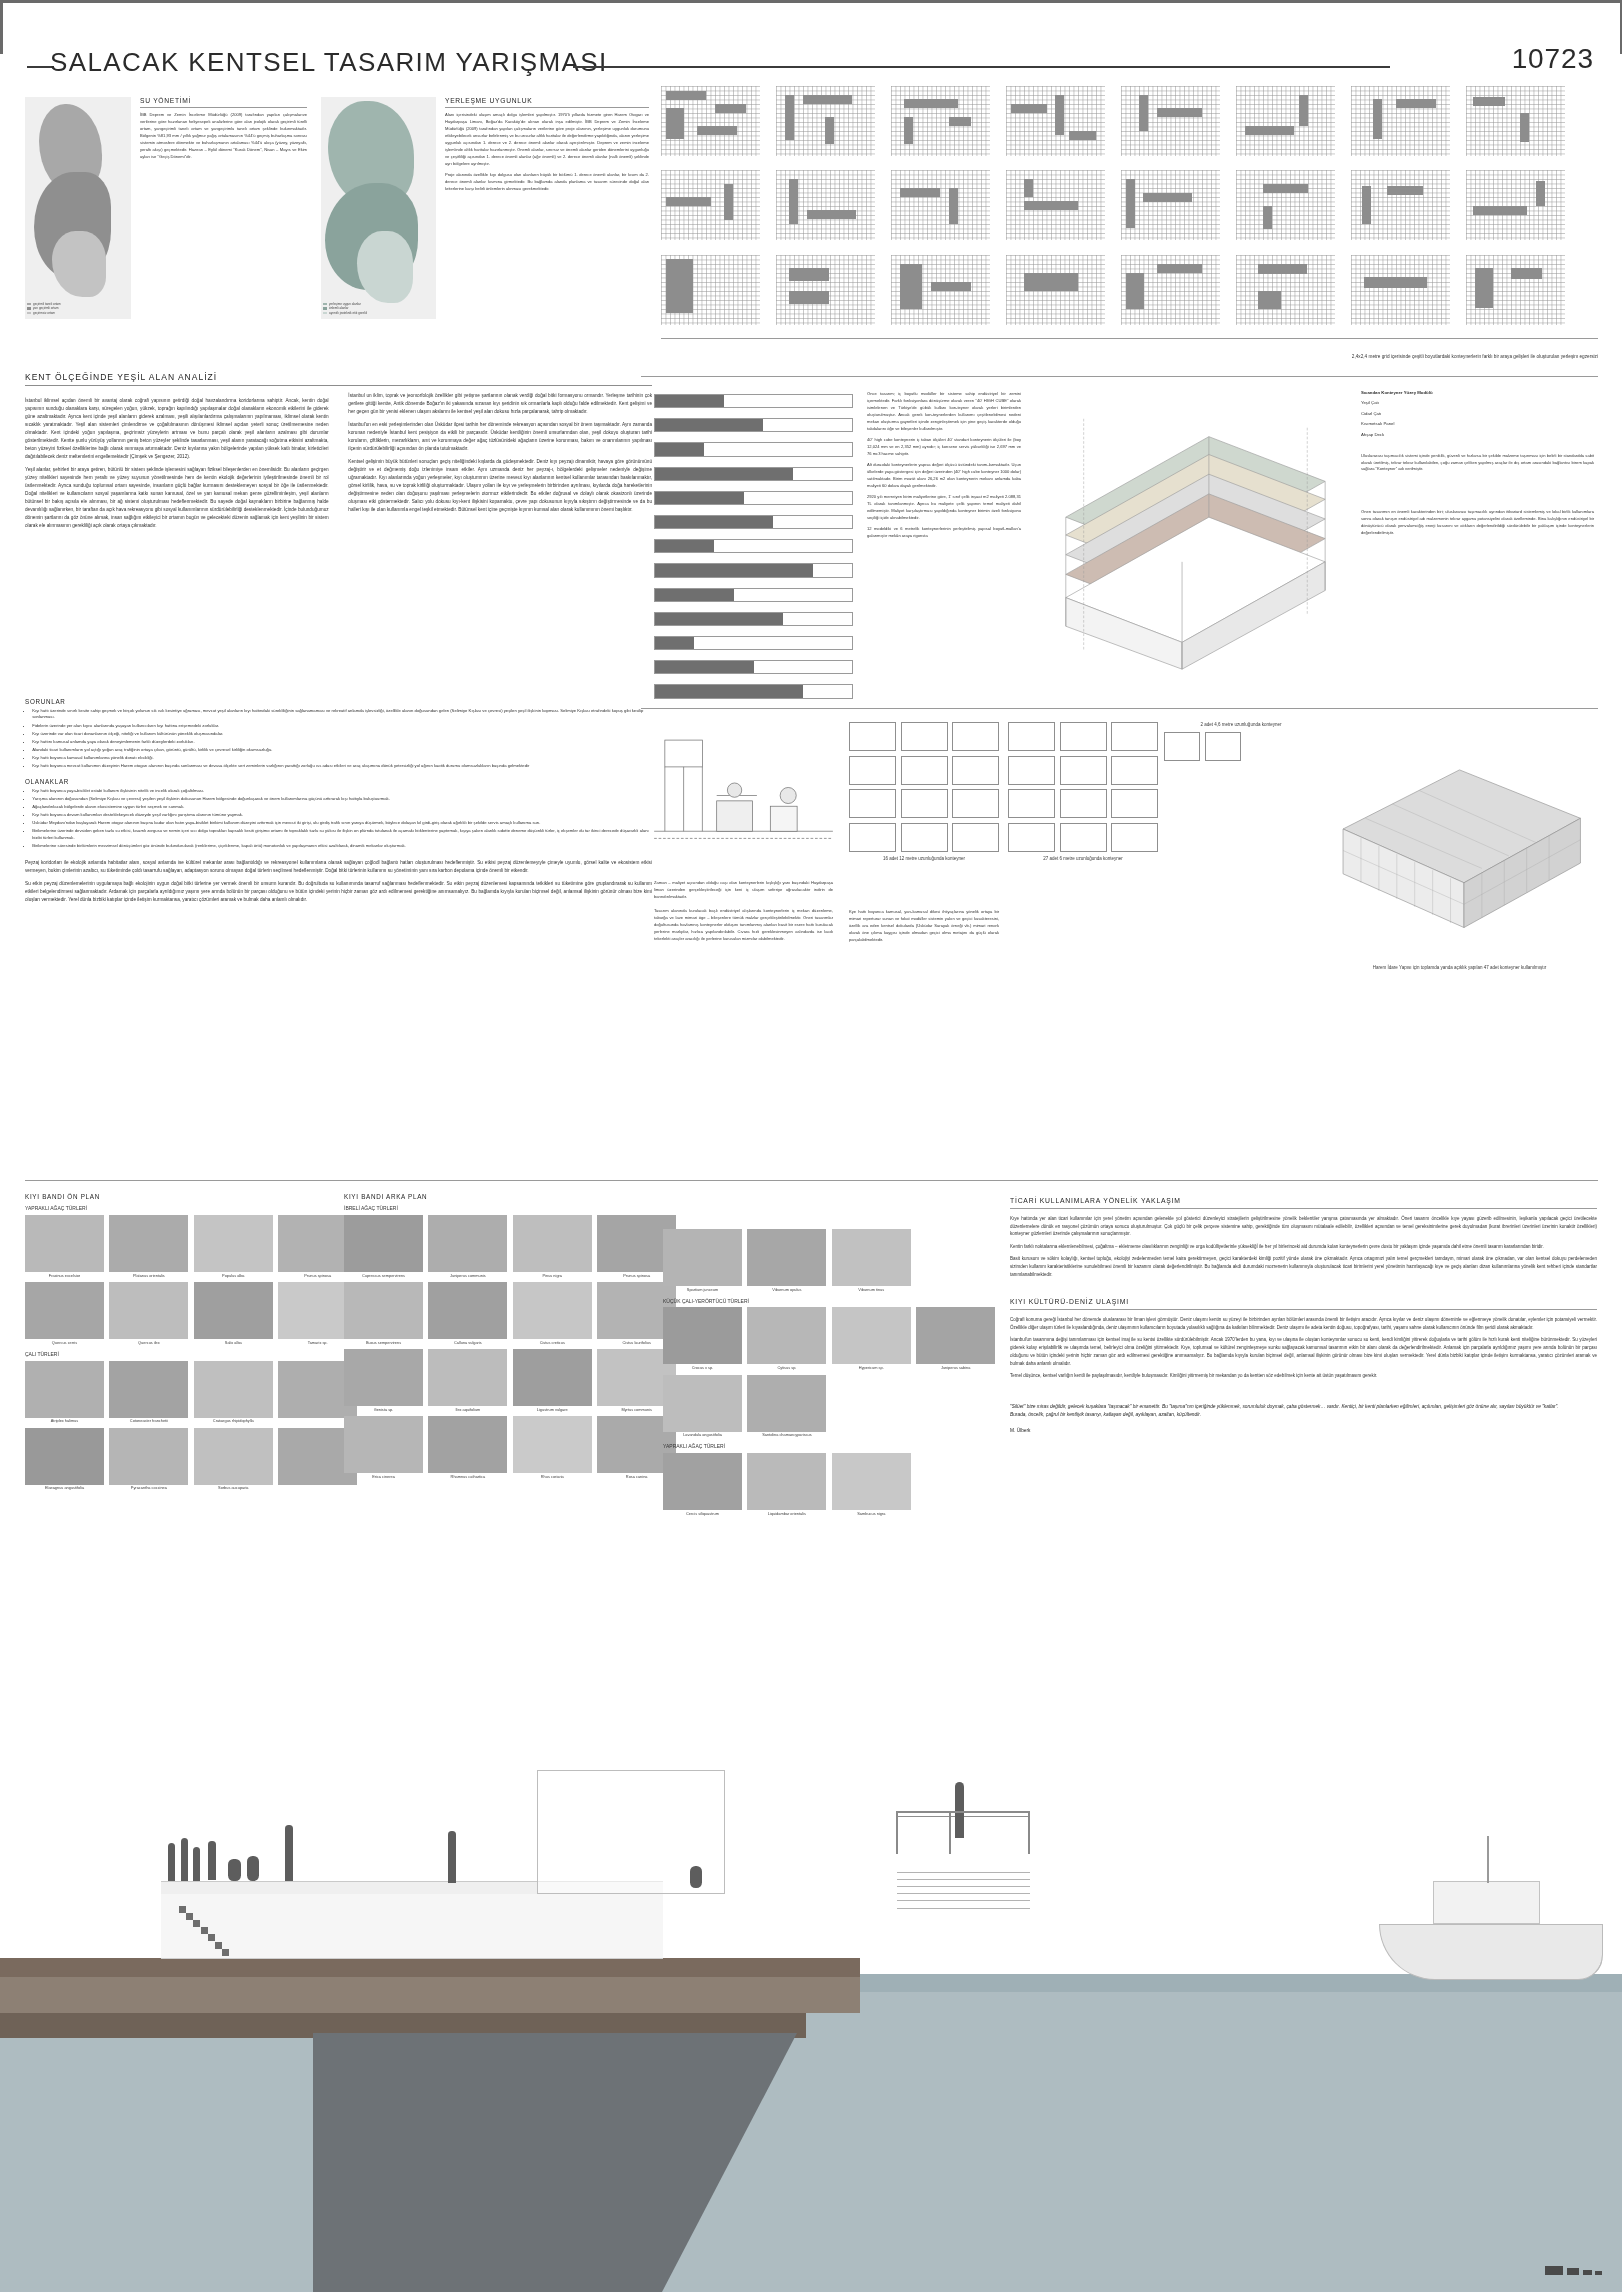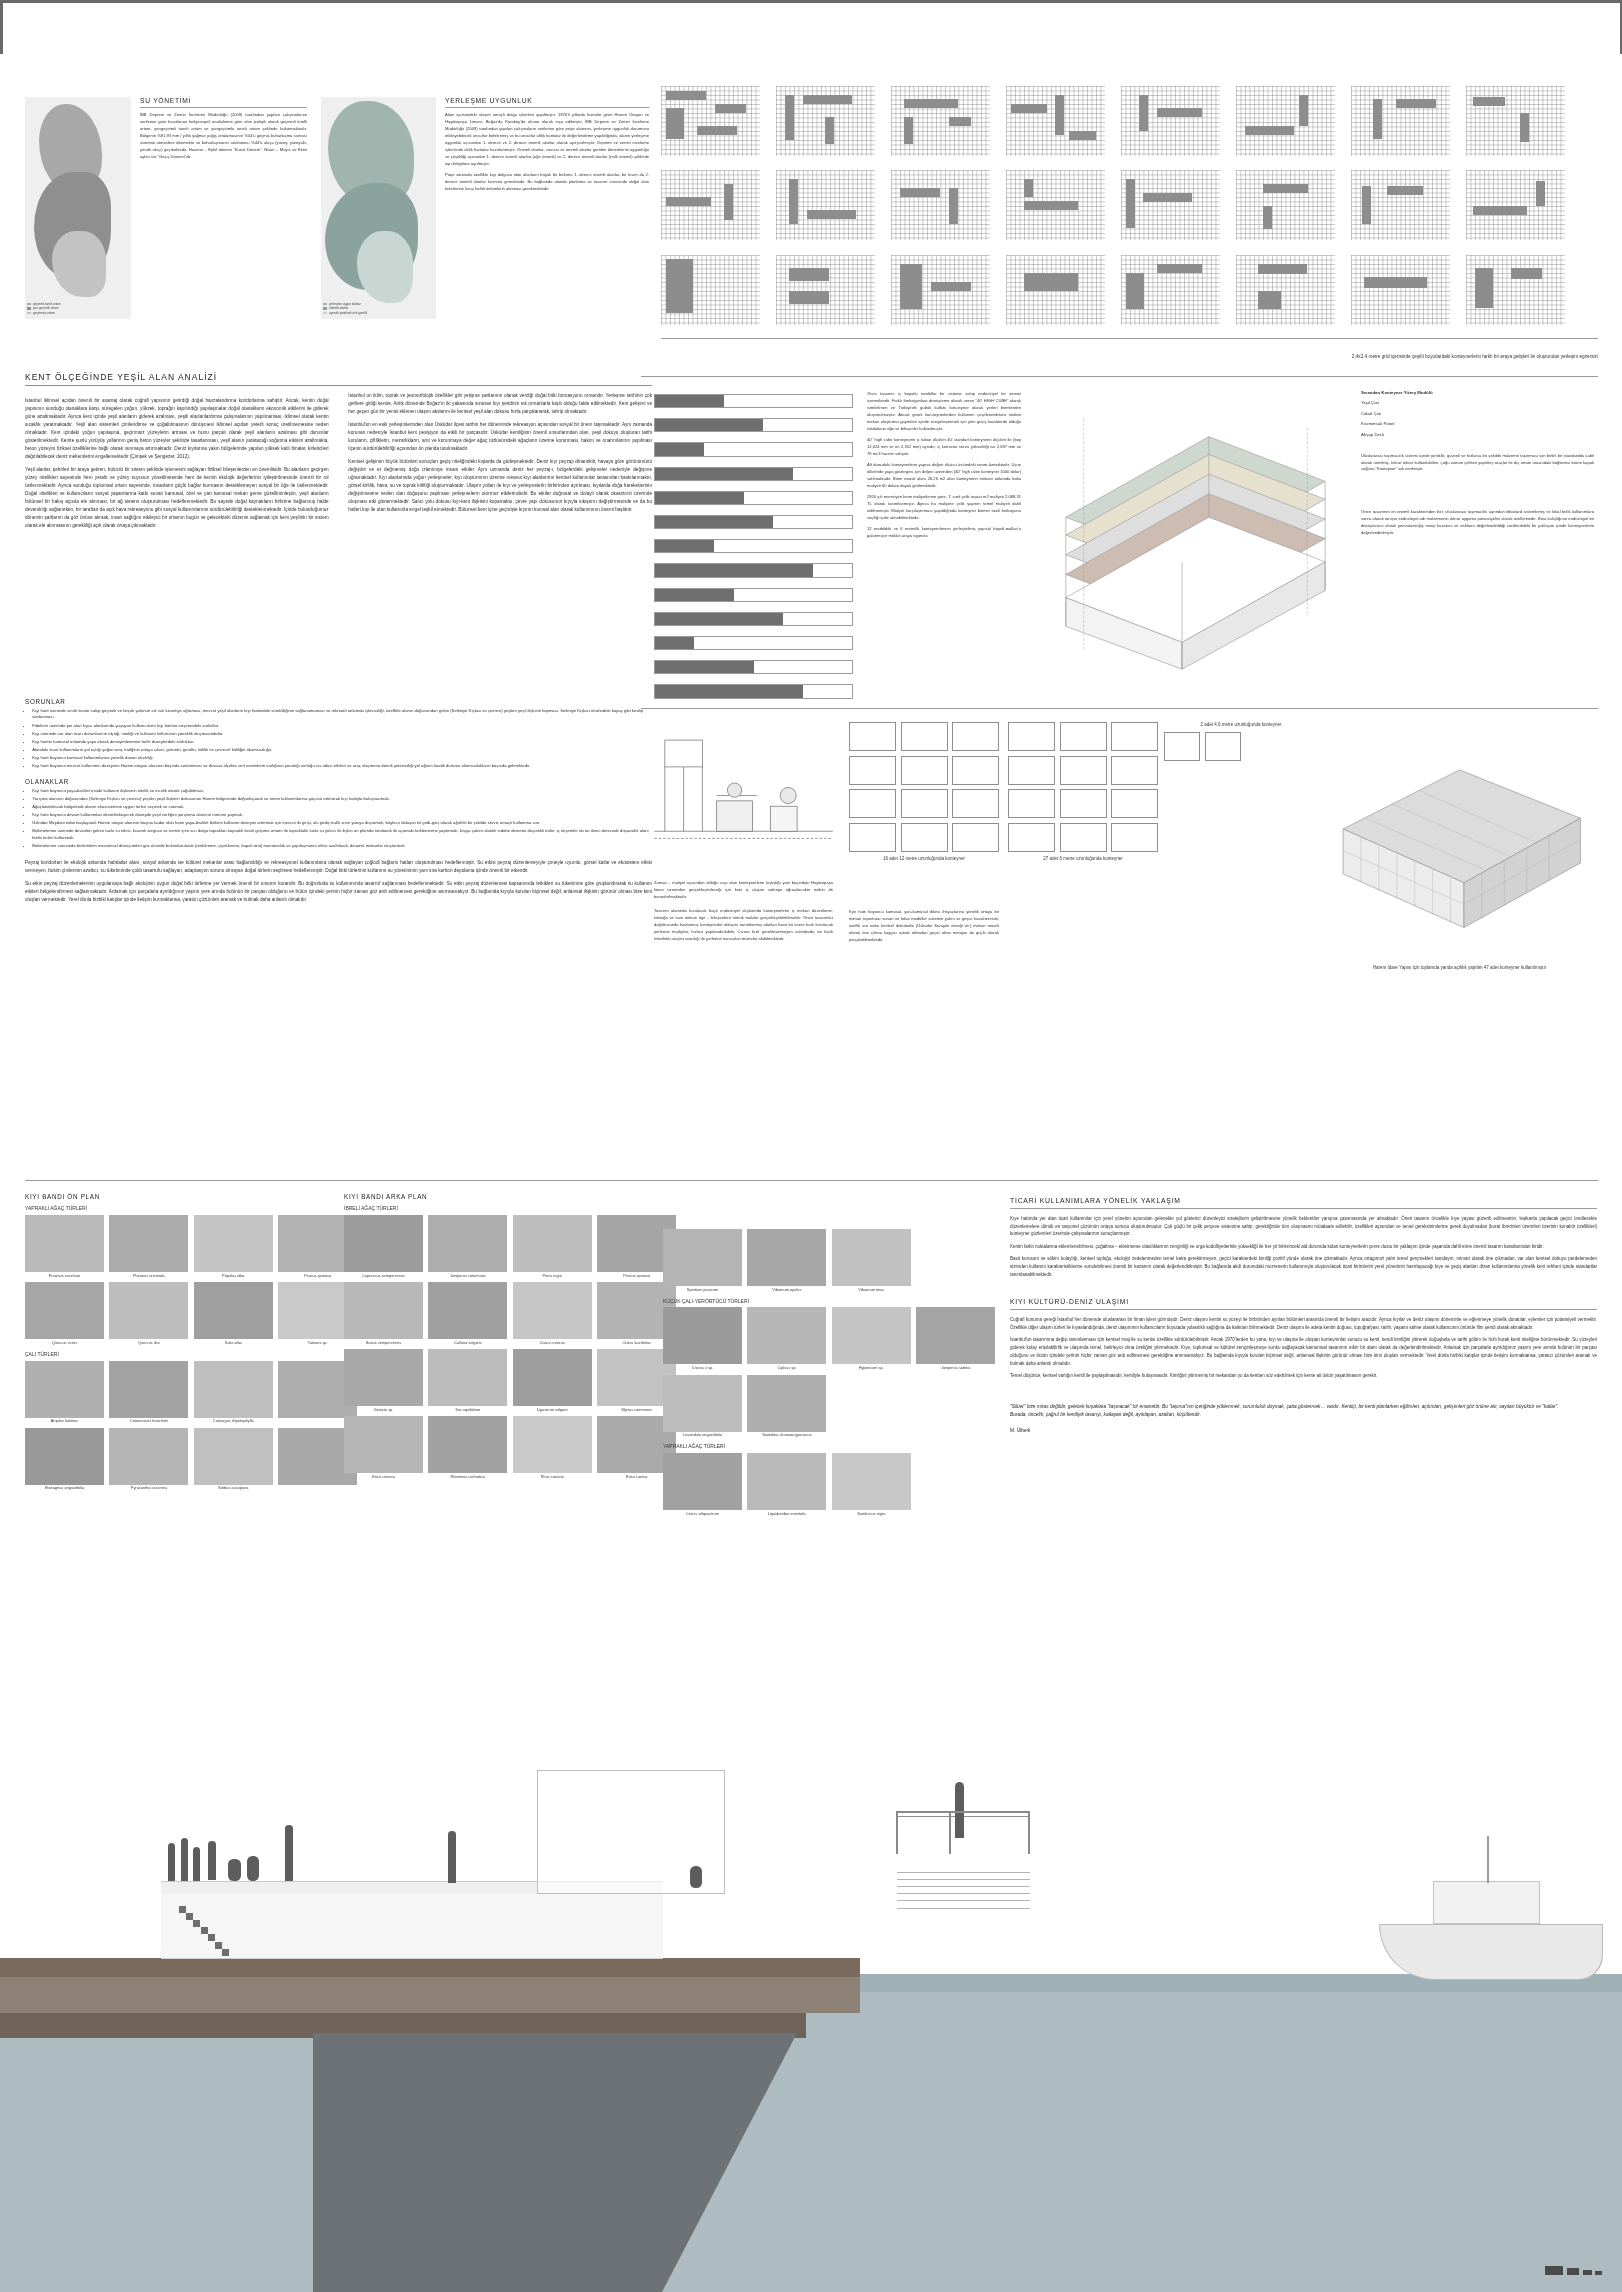--- a/index.html
+++ b/index.html
@@ -175,20 +175,26 @@
   #scalebar span { display:block; background:#4a4a4a; }
 
   
   .crop { position:absolute; background:#6a6a6a; }
 </style>
 </head>
 <body>
 
 <div id="sheet">
 
+  <div id="header">
+    <div id="title-rule-left"></div>
+    <div id="main-title">SALACAK KENTSEL TASARIM YARIŞMASI</div>
+    <div id="title-rule-mid"></div>
+    <div id="code-number">10723</div>
+  </div>
 
   <div class="panel" id="tl-block">
 
     <div class="map-col" style="left:0; width:287px;">
       <div style="display:flex; gap:9px;">
         <div class="mapimg m1">
           <div class="shape-coast" style="left:14.3px; top:7.2px; width:63px; height:90px; background:#a8a8a8; border-radius:42% 58% 40% 60%;"></div>
           <div class="shape-coast" style="left:9px; top:75px; width:77px; height:107px; background:#8f8f8f; border-radius:55% 35% 48% 52%;"></div>
           <div class="shape-coast" style="left:27px; top:134px; width:54px; height:66px; background:#c3c3c3; border-radius:50% 50% 35% 65%;"></div>
           <div class="legend">

